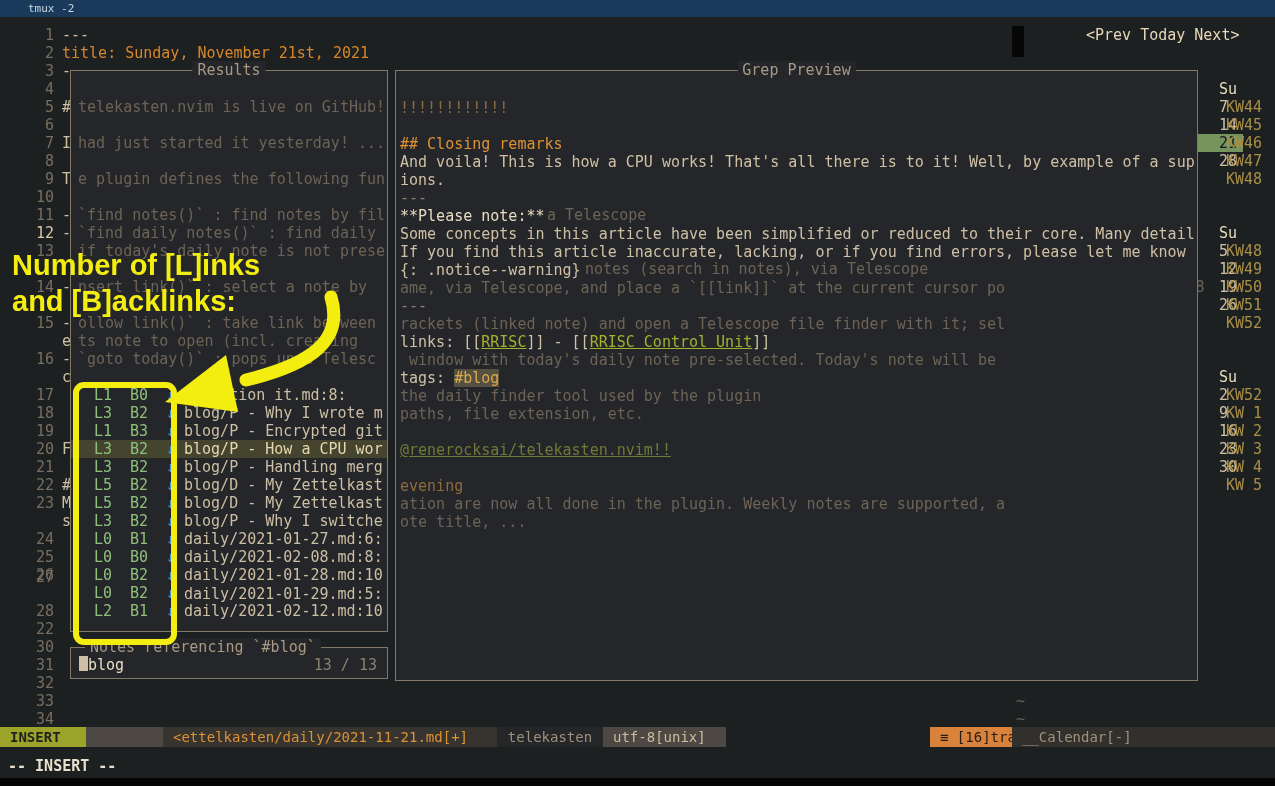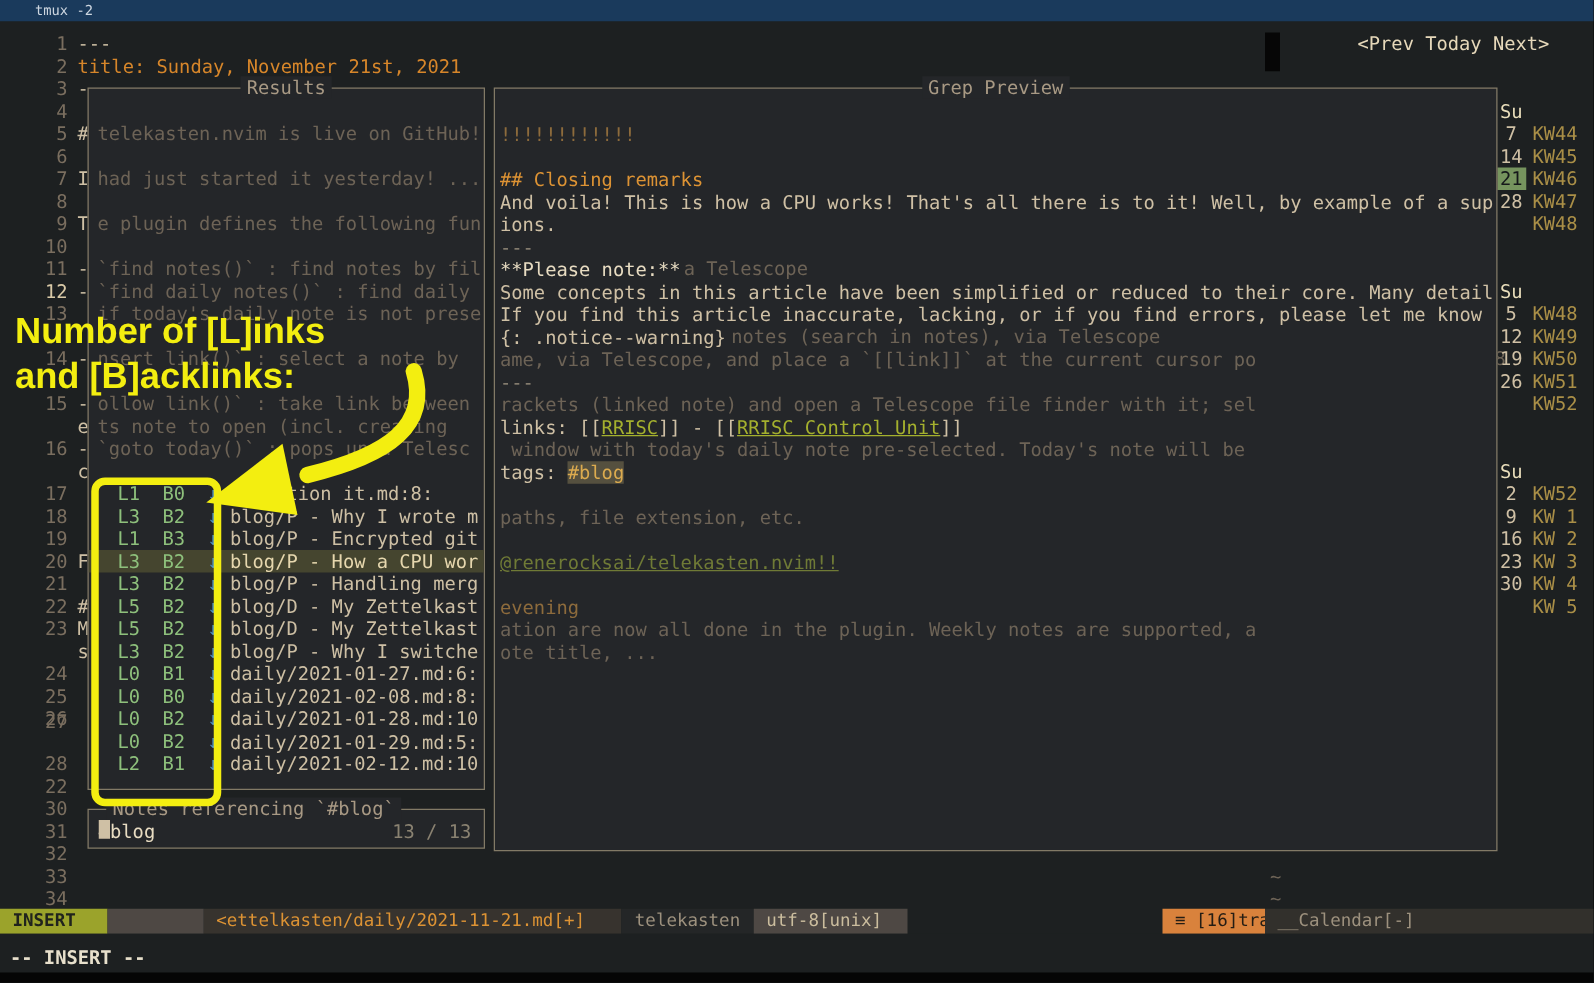--- a/index.html
+++ b/index.html
@@ -21,21 +21,21 @@
   
   .fg{color:#cfc0a5;} .dim{color:#6d6356;} .gray{color:#8f8575;}
   .do{color:#8d6b3c;} .bw{color:#e8dcc2;font-weight:bold;}
   .heading{color:#dd9334;font-weight:bold;} .btitle{color:#d7862a;font-weight:bold;}
   .link{color:#a4b02e;font-weight:bold;text-decoration:underline;}
   .dimlink{color:#6f7a36;text-decoration:underline;}
   .tag{background:#55503f;color:#dcab4f;}
   .gut{color:#7a6e5f;text-align:right;} .gut.cur{color:#d9c9a7;}
   .tilde{color:#6d6356;}
   .cdim{color:#6d6356;} .cmonth{color:#8f7a45;font-style:italic;}
-  .cday{color:#cfc0a5;text-align:center;} .cday.sun{color:#eadfbc;}
+  .cday{color:#cfc0a5;text-align:left;padding-left:22px;} .cday.sun{color:#eadfbc;}
   .cday.today{background:#76945e;color:#15181a;font-weight:bold;}
   .ckw{color:#aa8f47;font-style:italic;}
   .navbtn{color:#e6d8ba;}
   
   .ritem{position:absolute;height:18px;}
   .ritem.sel{background:#45452f;}
   .ritem .lb{color:#8ec07c;} .ritem .arr{color:#4e93c8;font-weight:bold;}
   .ritem .ttl{color:#cdbfa4;} .ritem.sel .ttl{color:#e6d7ae;}
   
   .promptrow{position:absolute;left:8px;top:8px;color:#e8dcc2;white-space:pre;}
@@ -305,20 +305,21 @@
       <div class="pline" style="left: 400px; top: 224px; white-space: pre; position: absolute;"><span class="fg" style="position: static;">Some concepts in this article have been simplified or reduced to their core. Many detail</span></div>
       <div class="pline" style="left: 400px; top: 242px; white-space: pre; position: absolute;"><span class="fg" style="position: static;">If you find this article inaccurate, lacking, or if you find errors, please let me know</span></div>
       <div class="pline" style="left: 400px; top: 260px; white-space: pre; position: absolute;"><span class="fg" style="position: static;">{: .notice--warning}</span></div>
       <span class="dim" style="left: 585px; top: 260px;">notes (search in notes), via Telescope</span>
       <div class="pline" style="left: 400px; top: 278px; white-space: pre; position: absolute;"><span class="dim" style="position: static;">ame, via Telescope, and place a `[[link]]` at the current cursor po</span></div>
       <div class="pline" style="left: 400px; top: 296px; white-space: pre; position: absolute;"><span class="gray" style="position: static;">---</span></div>
       <div class="pline" style="left: 400px; top: 314px; white-space: pre; position: absolute;"><span class="dim" style="position: static;">rackets (linked note) and open a Telescope file finder with it; sel</span></div>
       <div class="pline" style="left: 400px; top: 332px; white-space: pre; position: absolute;"><span class="fg" style="position: static;">links: [[</span><span class="link" style="position: static;">RRISC</span><span class="fg" style="position: static;">]] - [[</span><span class="link" style="position: static;">RRISC Control Unit</span><span class="fg" style="position: static;">]]</span></div>
       <div class="pline" style="left: 409px; top: 350px; white-space: pre; position: absolute;"><span class="dim" style="position: static;">window with today's daily note pre-selected. Today's note will be</span></div>
       <div class="pline" style="left: 400px; top: 368px; white-space: pre; position: absolute;"><span class="fg" style="position: static;">tags: </span><span class="tag" style="position: static;">#blog</span></div>
+      <div class="pline" style="left: 400px; top: 386px; white-space: pre; position: absolute;"><span class="dim" style="position: static;">the daily finder tool used by the plugin</span></div>
       <div class="pline" style="left: 400px; top: 440px; white-space: pre; position: absolute;"><span class="dimlink" style="position: static;">@renerocksai/telekasten.nvim!!</span></div>
       <div class="pline" style="left: 400px; top: 404px; white-space: pre; position: absolute;"><span class="dim" style="position: static;">paths, file extension, etc.</span></div>
       <div class="pline" style="left: 400px; top: 476px; white-space: pre; position: absolute;"><span class="do" style="position: static;">evening</span></div>
       <div class="pline" style="left: 400px; top: 494px; white-space: pre; position: absolute;"><span class="dim" style="position: static;">ation are now all done in the plugin. Weekly notes are supported, a</span></div>
       <div class="pline" style="left: 400px; top: 512px; white-space: pre; position: absolute;"><span class="dim" style="position: static;">ote title, ...</span></div>
     </div>
 
   <div id="annotation">
     <div class="ann-text" id="ann1">Number of [L]inks</div>
     <div class="ann-text" id="ann2">and [B]acklinks:</div>

